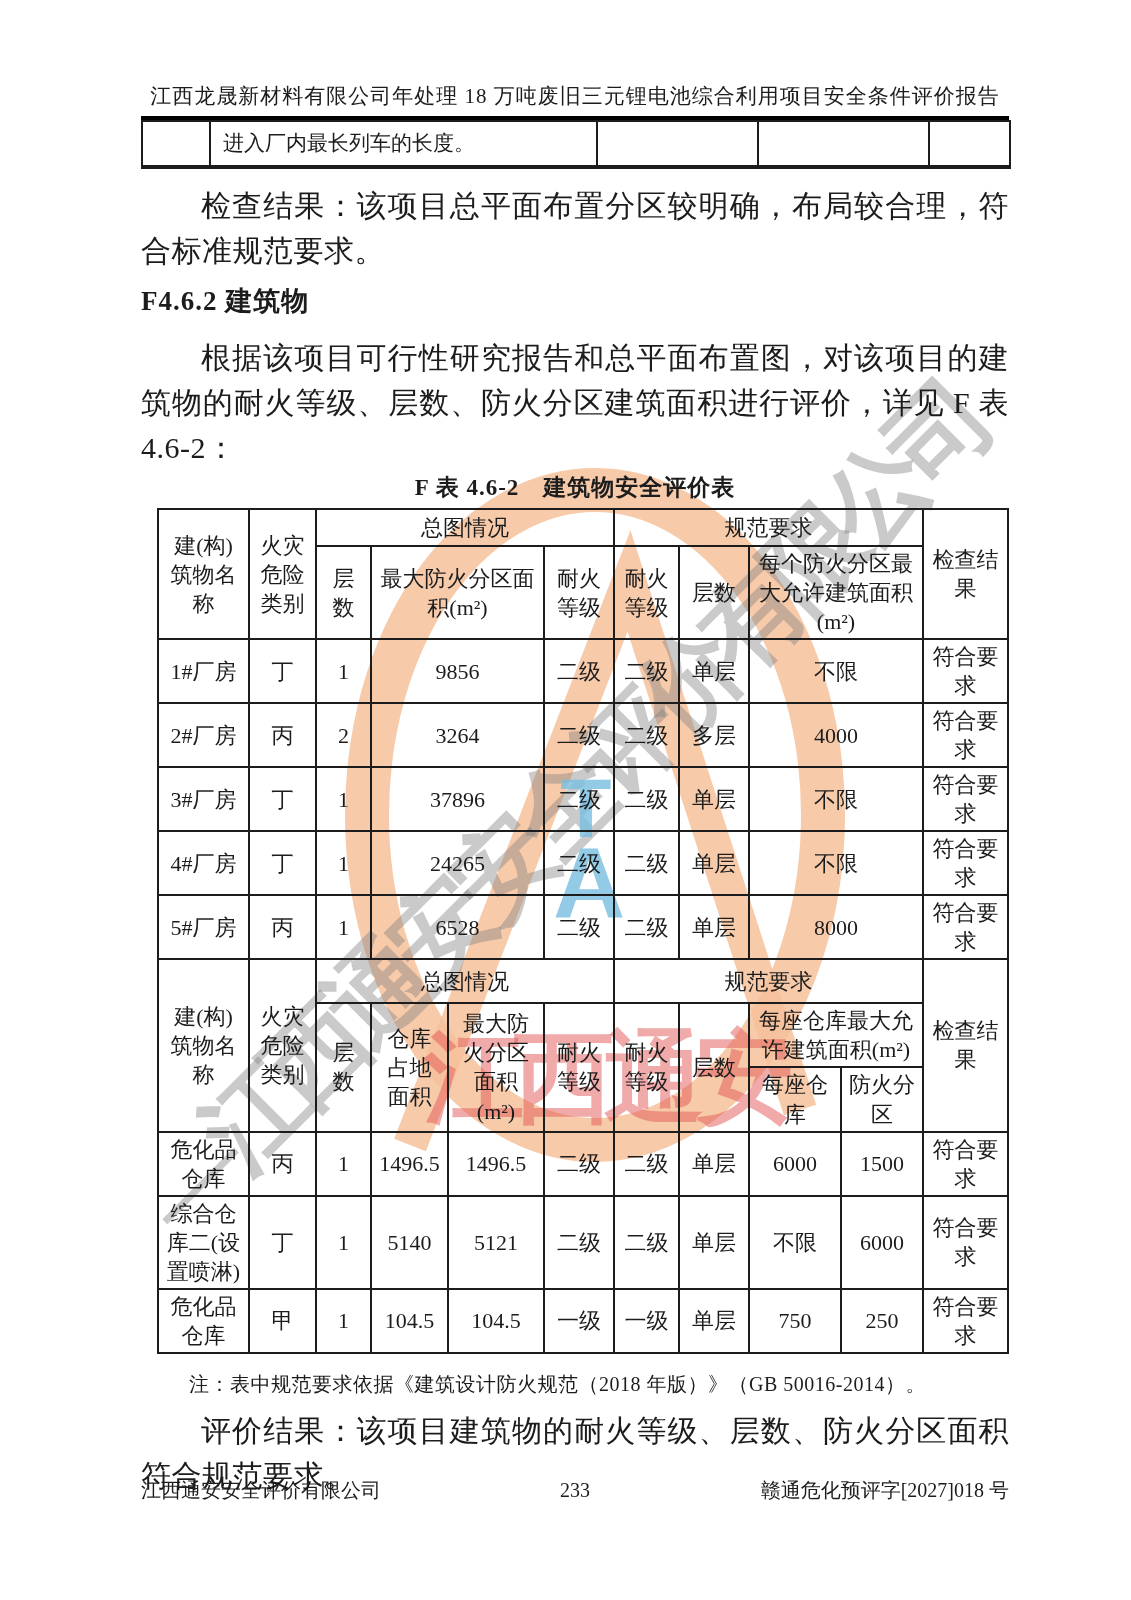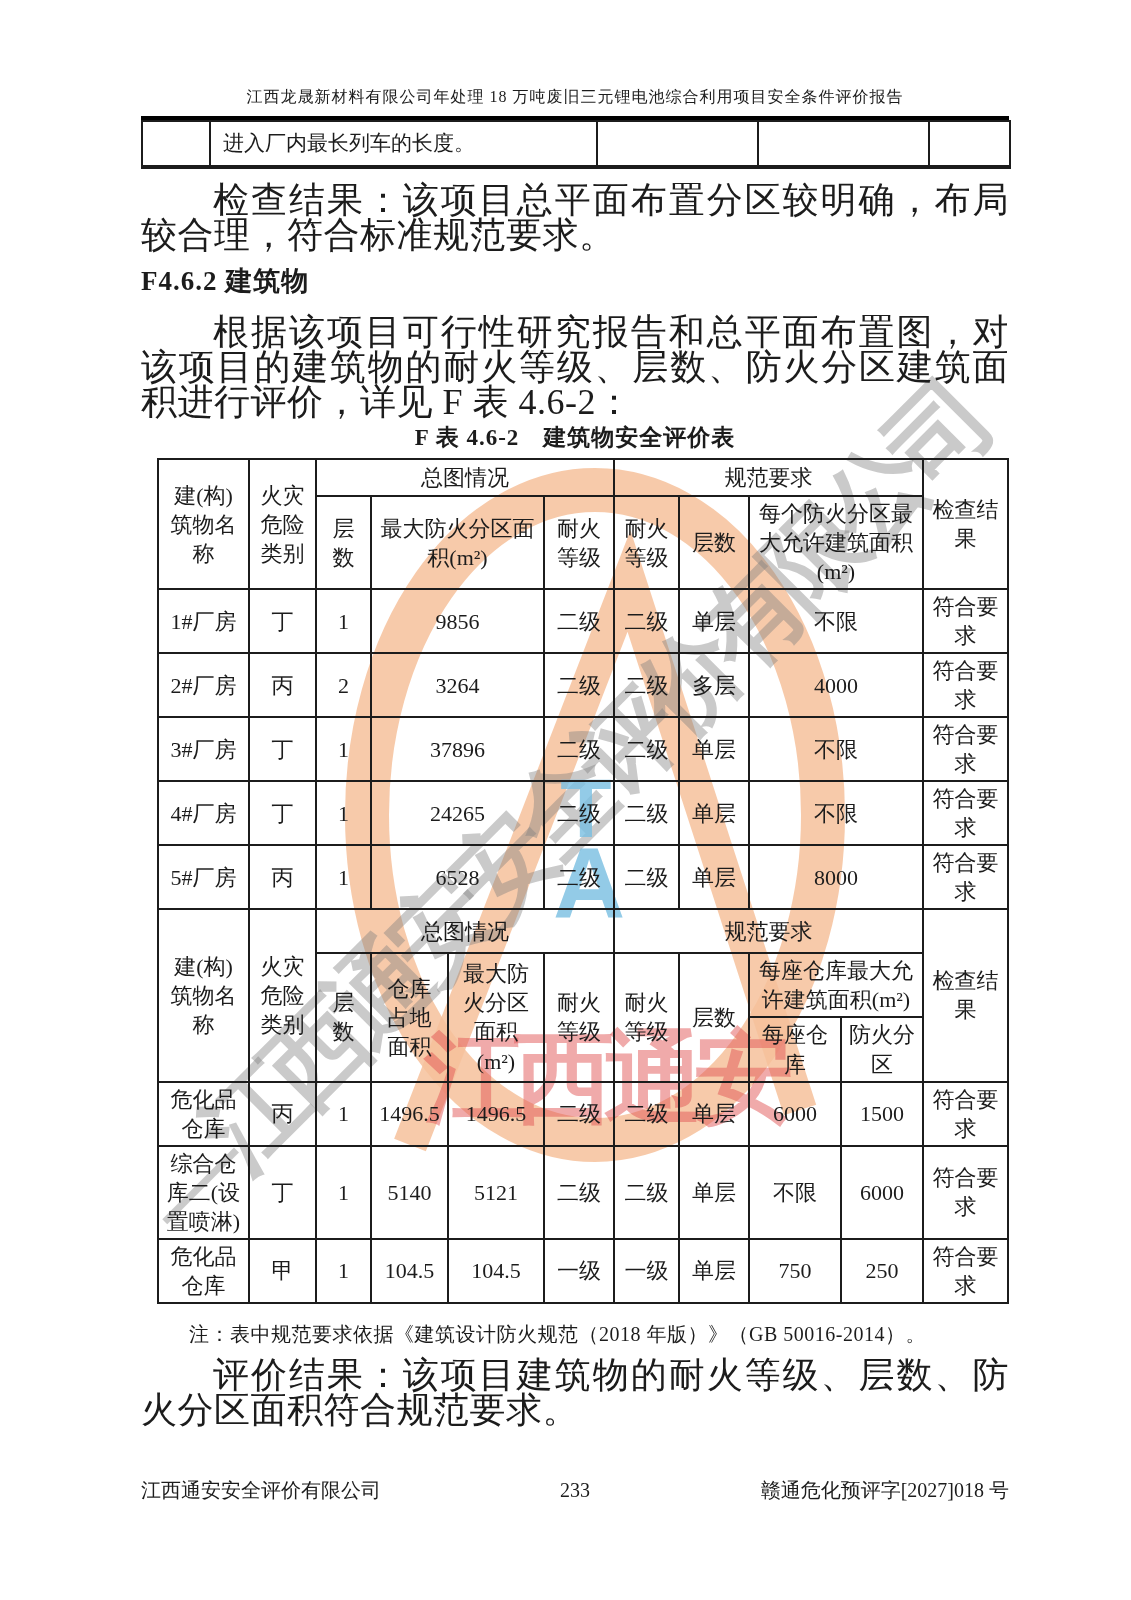--- a/index.html
+++ b/index.html
@@ -24,32 +24,32 @@
   .wm-t { left:538px; top:760px; width:96px; font-size:84px; }
   .wm-a { left:534px; top:826px; width:110px; font-size:100px; }
   .wm-red {
     position:absolute; left:424px; top:1012px; white-space:nowrap;
     font-size:100px; font-weight:bold; letter-spacing:-10px;
     color:rgba(225,85,85,0.5);
   }
   
   .content { position:absolute; left:141px; top:0; width:868px; z-index:1; }
   .doc-header {
-    margin-top:84px; text-align:center; font-size:16px; line-height:25px;
+    margin-top:84px; text-align:center; font-size:21px; line-height:25px;
     letter-spacing:1px; padding-bottom:7px; border-bottom:4px solid #000;
   }
   table { border-collapse:collapse; background:transparent; }
   td { border:2px solid #1c1c1c; text-align:center; vertical-align:middle;
        font-size:22px; line-height:1.32; padding:2px 6px; }
   
   .tt { margin-top:0; width:868px; table-layout:fixed; }
   .tt td { border-bottom-width:4px; height:46px; font-size:21px; }
   .tt td.desc { text-align:left; padding-left:12px; }
   
-  .para { font-size:36px; line-height:35px; text-align:justify; letter-spacing:0.5px; }
+  .para { font-size:30px; line-height:45px; text-align:justify; letter-spacing:0.5px; }
   .p1 { margin-top:14px; }
   .heading { margin-top:10px; font-size:27px; font-weight:bold; letter-spacing:1px; }
   .p2 { margin-top:16px; }
   .indent { text-indent:2em; }
   .tbl-title { margin-top:2px; text-align:center; font-size:23px; font-weight:bold; letter-spacing:1px; }
   
   .mt { margin-top:5px; margin-left:16px; width:850px; table-layout:fixed; }
   .note { margin-top:17px; font-size:20px; padding-left:48px; letter-spacing:0.5px; }
   .p3 { margin-top:10px; }
   .footer {

